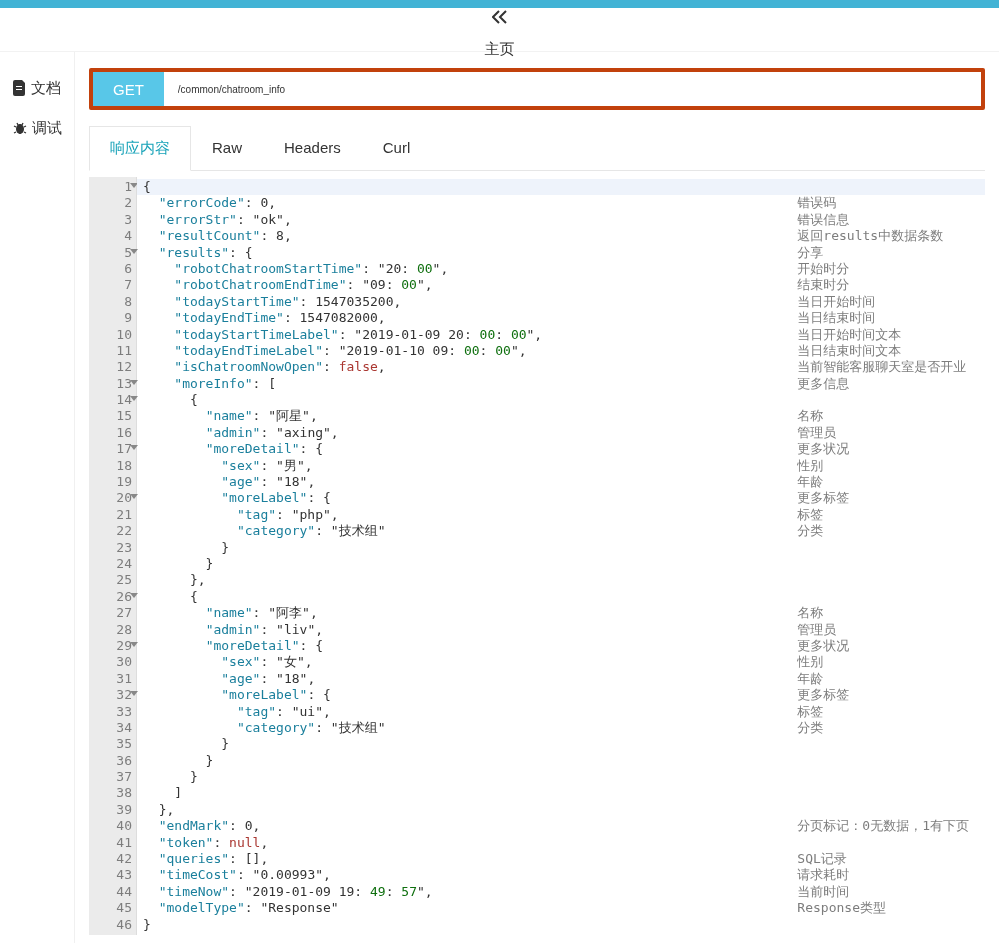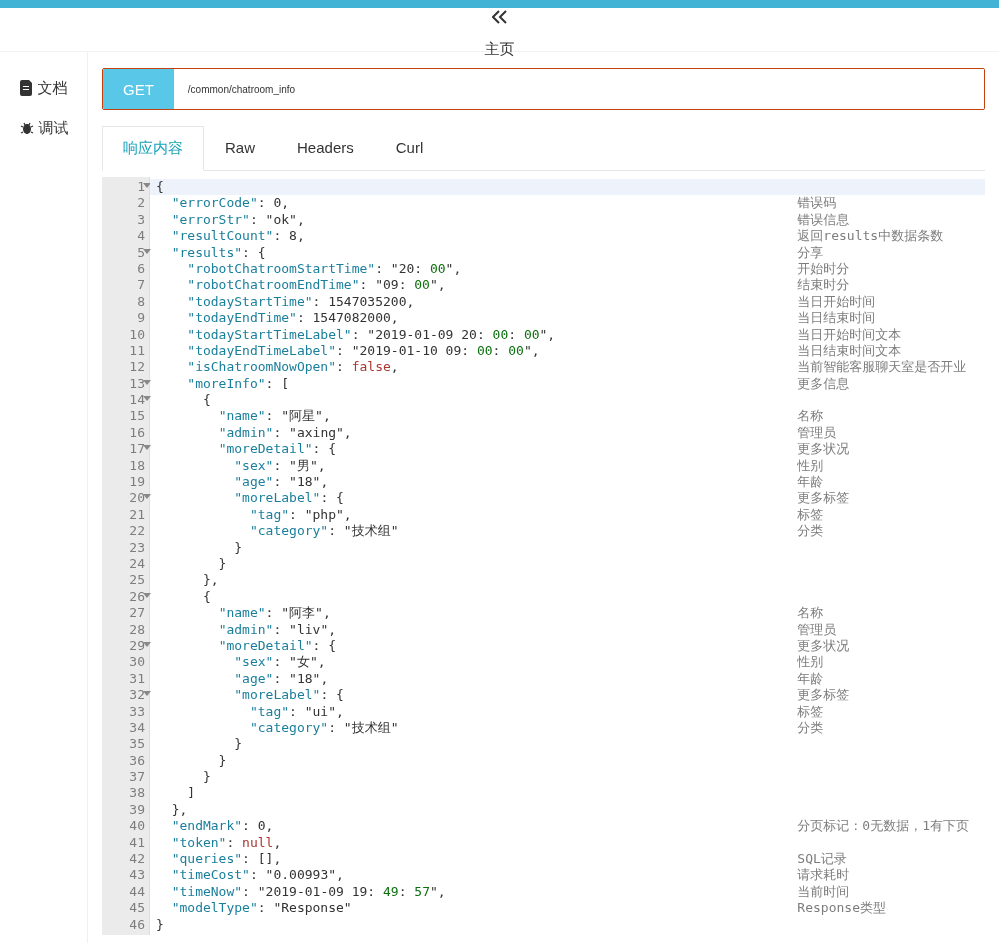--- a/index.html
+++ b/index.html
@@ -4,24 +4,24 @@
 <style>
 * { margin:0; padding:0; box-sizing:border-box; }
 body { font-family:-apple-system,BlinkMacSystemFont,"Segoe UI",Arial,sans-serif; font-size:14px; color:#333; background:#fff; width:999px; }
 .topbar { height:8px; background:#42b3d5; }
 .header { height:44px; background:#fff; display:flex; align-items:center; border-bottom:1px solid #f2f2f2;flex-direction:column; }
 .collapse-btn { width:52px; text-align:center; cursor:pointer; font-size:16px; font-weight:bold; color:#333; }
 .tab { padding:0 18px; height:44px; line-height:44px; cursor:pointer; color:#333; font-size:15px; border-top:1px solid transparent; }
 .tab.active { border-top:1px solid #e0e0e0; border-left:1px solid #e0e0e0; border-right:1px solid #e0e0e0; background:#fff; }
 .tab-close { margin-left:4px; font-size:14px; color:#888; }
 .body { display:flex; }
-.sidebar { width:88px; border-right:1px solid #f0f0f0; padding-top:16px; }
+.sidebar { width:75px; border-right:1px solid #f0f0f0; padding-top:16px; }
 .side-item { display:flex; align-items:center; justify-content:center; height:40px; cursor:pointer; color:#333; font-size:15px; gap:4px; }
 .main { flex:1; padding:16px 14px 8px 14px; }
-.path-bar { display:flex; height:42px; border:1px solid #c2410c; border-radius:2px; overflow:hidden; margin-bottom:16px; }
+.path-bar { display:flex; height:42px; border:4px solid #c2410c; border-radius:2px; overflow:hidden; margin-bottom:16px; }
 .method { background:#58c7e8; color:#fff; display:flex; align-items:center; padding:0 20px; font-size:15px; font-weight:500; }
 .path-input { flex:1; border:none; outline:none; padding:0 14px; font-size:10px; color:#333; }
 .response-tabs { display:flex; border-bottom:1px solid #e6e6e6; margin-bottom:6px; }
 .rtab { padding:12px 20px; cursor:pointer; color:#333; font-size:15px; border:1px solid transparent; border-bottom:none; }
 .rtab.active { color:#17a2b8; border:1px solid #e6e6e6; border-bottom:1px solid #fff; margin-bottom:-1px; }
 .code-area { display:flex; font-family:Menlo,Monaco,Consolas,monospace; font-size:13px; line-height:16.4px; position:relative; }
 .gutter { background:#ebebeb; border-right:1px solid #ddd; width:48px; flex:none; text-align:right; padding:2px 0; }
 .gutter-row { padding-right:4px; color:#7d7d7d; height:16.4px; position:relative; }
 .fold { position:absolute; right:-2px; top:4px; width:0; height:0; border-left:4px solid transparent; border-right:4px solid transparent; border-top:5px solid #888; }
 .code { flex:1; padding:2px 0; position:relative; overflow:hidden; }

